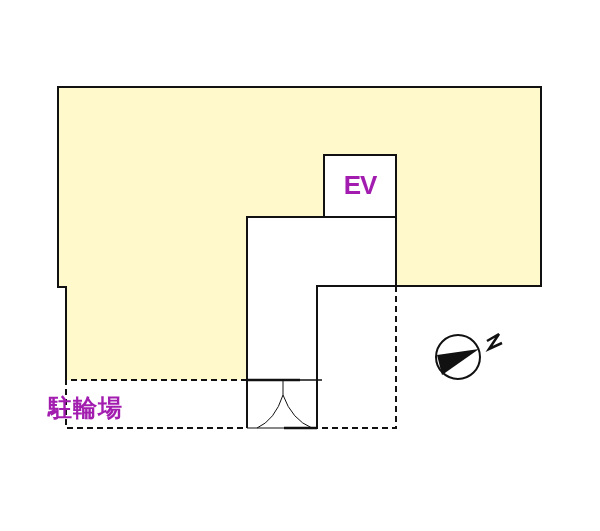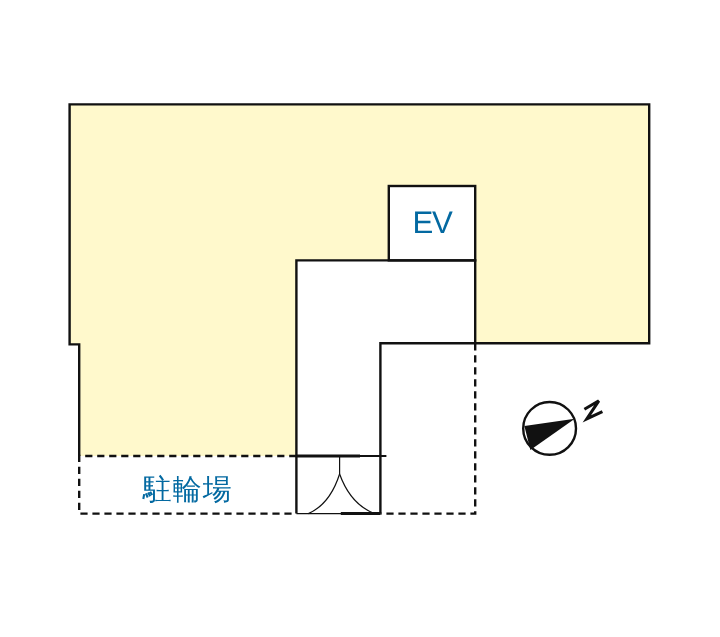--- a/index.html
+++ b/index.html
@@ -1,20 +1,20 @@
 <!DOCTYPE html>
 <html><head>
 <meta charset="utf-8">
 <style>
   html, body { margin: 0; padding: 0; background: #ffffff; }
   body { width: 600px; height: 531px; position: relative; overflow: hidden; font-family: "DejaVu Sans", sans-serif; }
   #plan { position: absolute; left: 0; top: 0; }
-  .label { position: absolute; color: #0369a1; white-space: nowrap; }
+  .label { position: absolute; color: #a21caf; white-space: nowrap; font-weight: bold; }
   #ev-label { left: 324px; top: 170px; width: 72px; text-align: center; font-family: "Liberation Sans", sans-serif; font-size: 26px; letter-spacing: -1px; }
-  #bike-label { left: 66px; top: 392px; width: 181px; text-align: center; font-family: "DejaVu Sans", sans-serif; font-size: 24px; letter-spacing: 1px; }
+  #bike-label { left: 48px; top: 392px; width: 181px; font-family: "DejaVu Sans", sans-serif; font-size: 24px; letter-spacing: 1px; }
   #north-label { position: absolute; left: 484px; top: 333px; font-size: 1px; color: transparent; }
 </style>
 </head>
 <body>
 
 <svg id="plan" width="600" height="531" viewBox="0 0 600 531">
 
   <path d="M58 87 L541 87 L541 286 L396 286 L396 217 L247 217 L247 380 L66 380 L66 287 L58 287 Z" fill="#FFF9CC" stroke="none"></path>
 
   <polyline points="66,380 66,287 58,287 58,87 541,87 541,286 396,286" fill="none" stroke="#111" stroke-width="2"></polyline>

